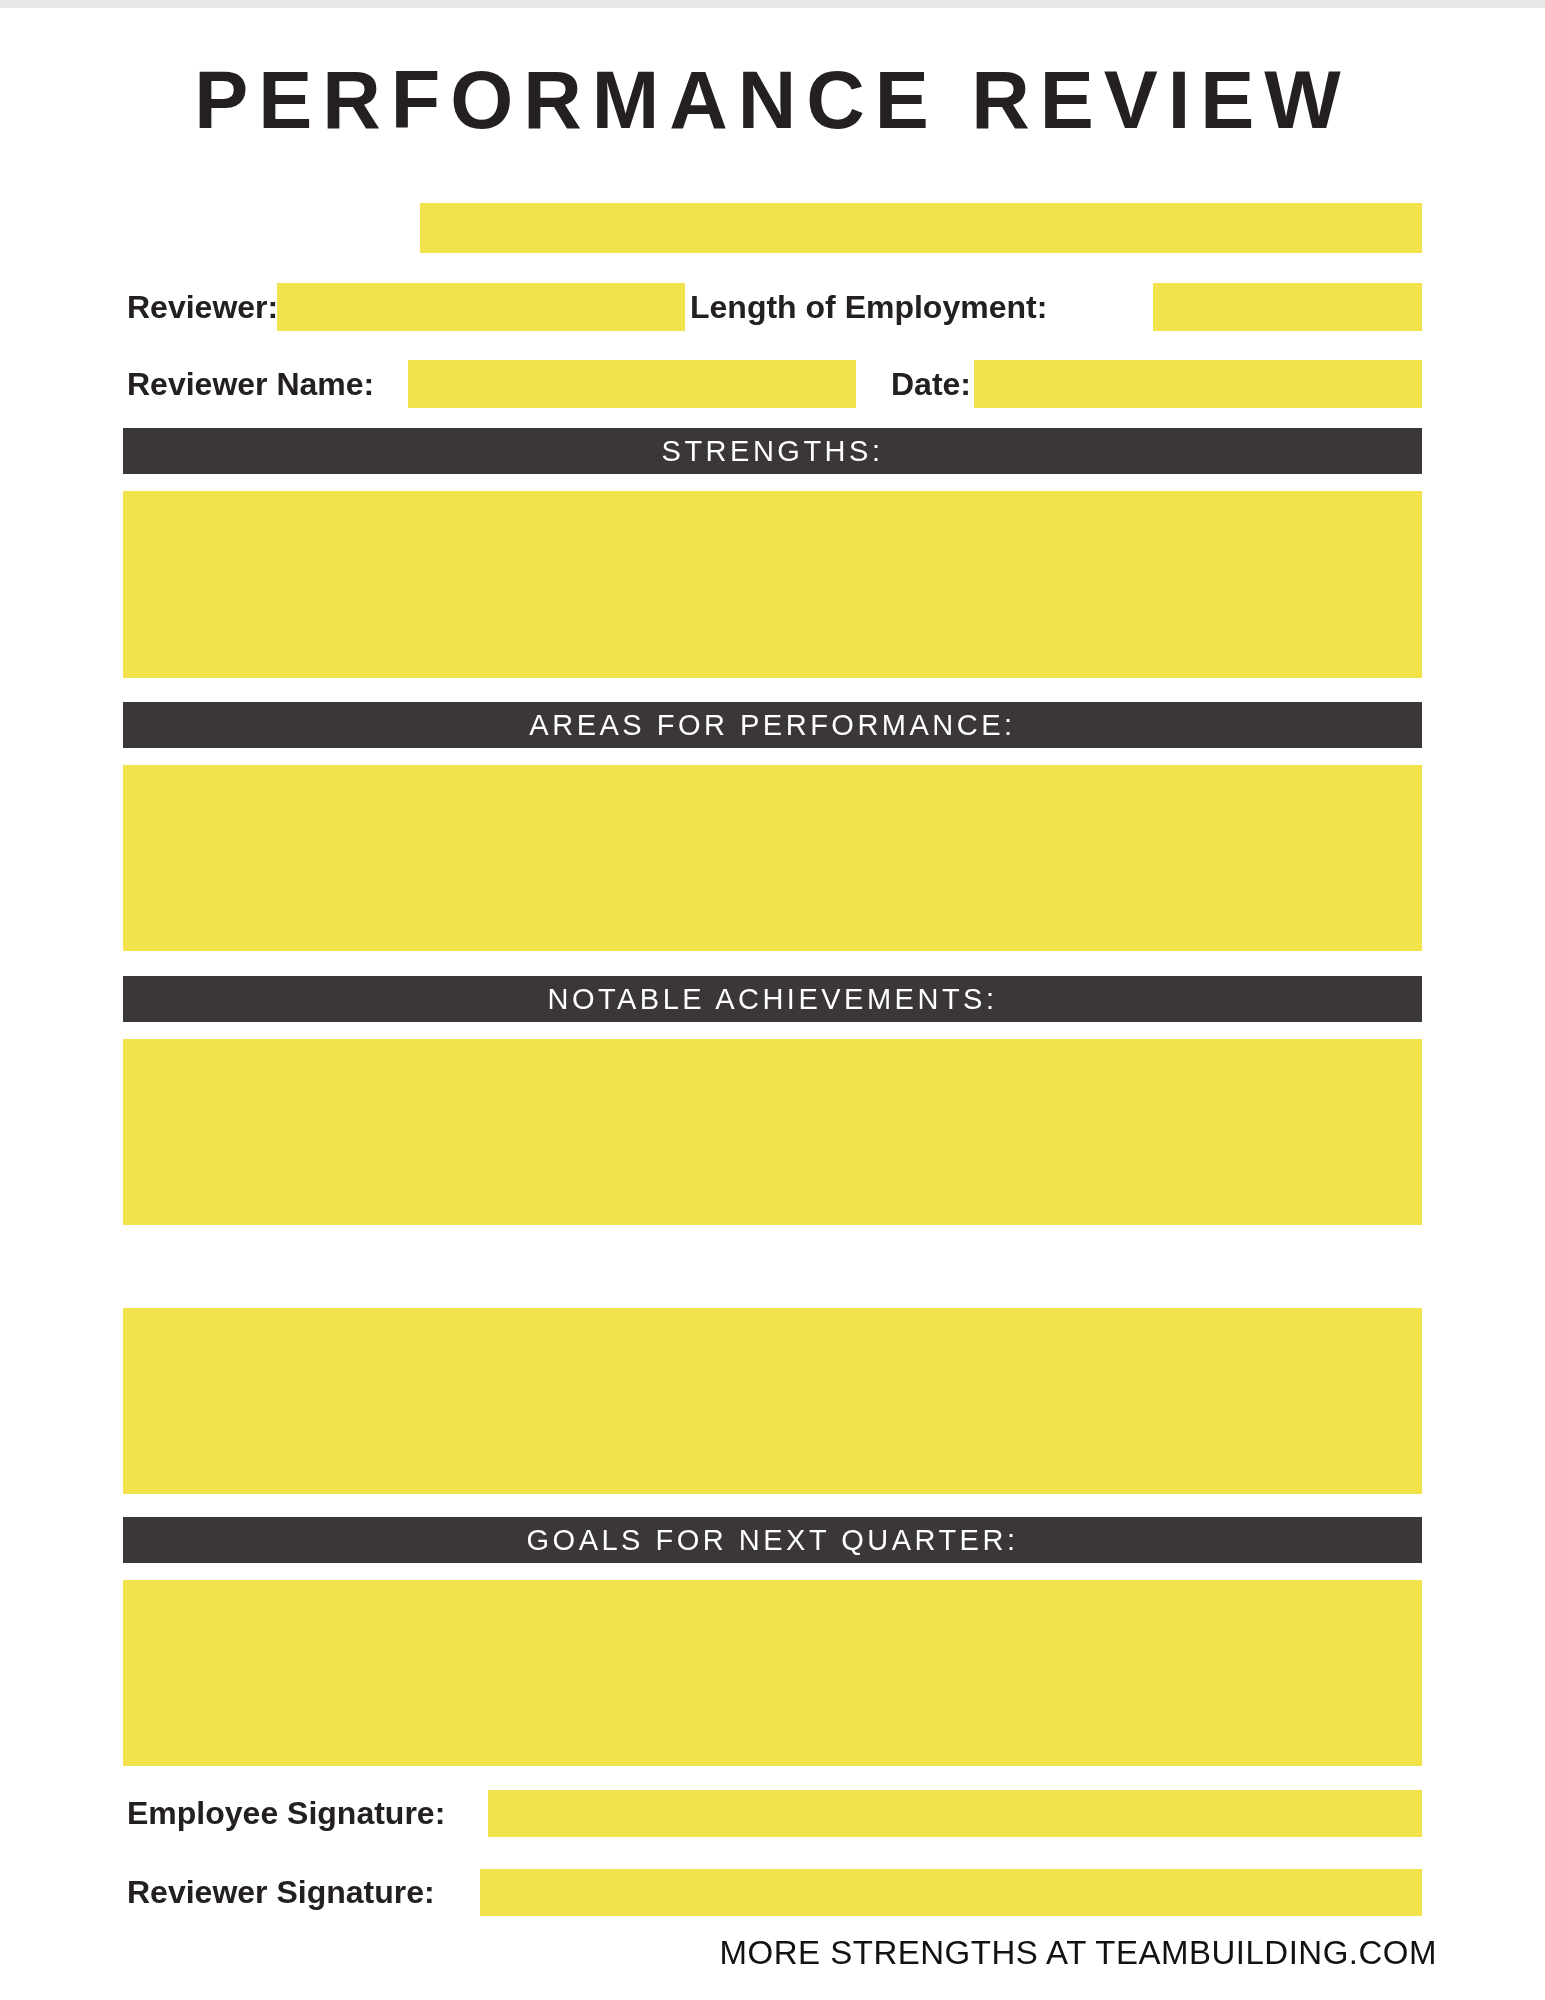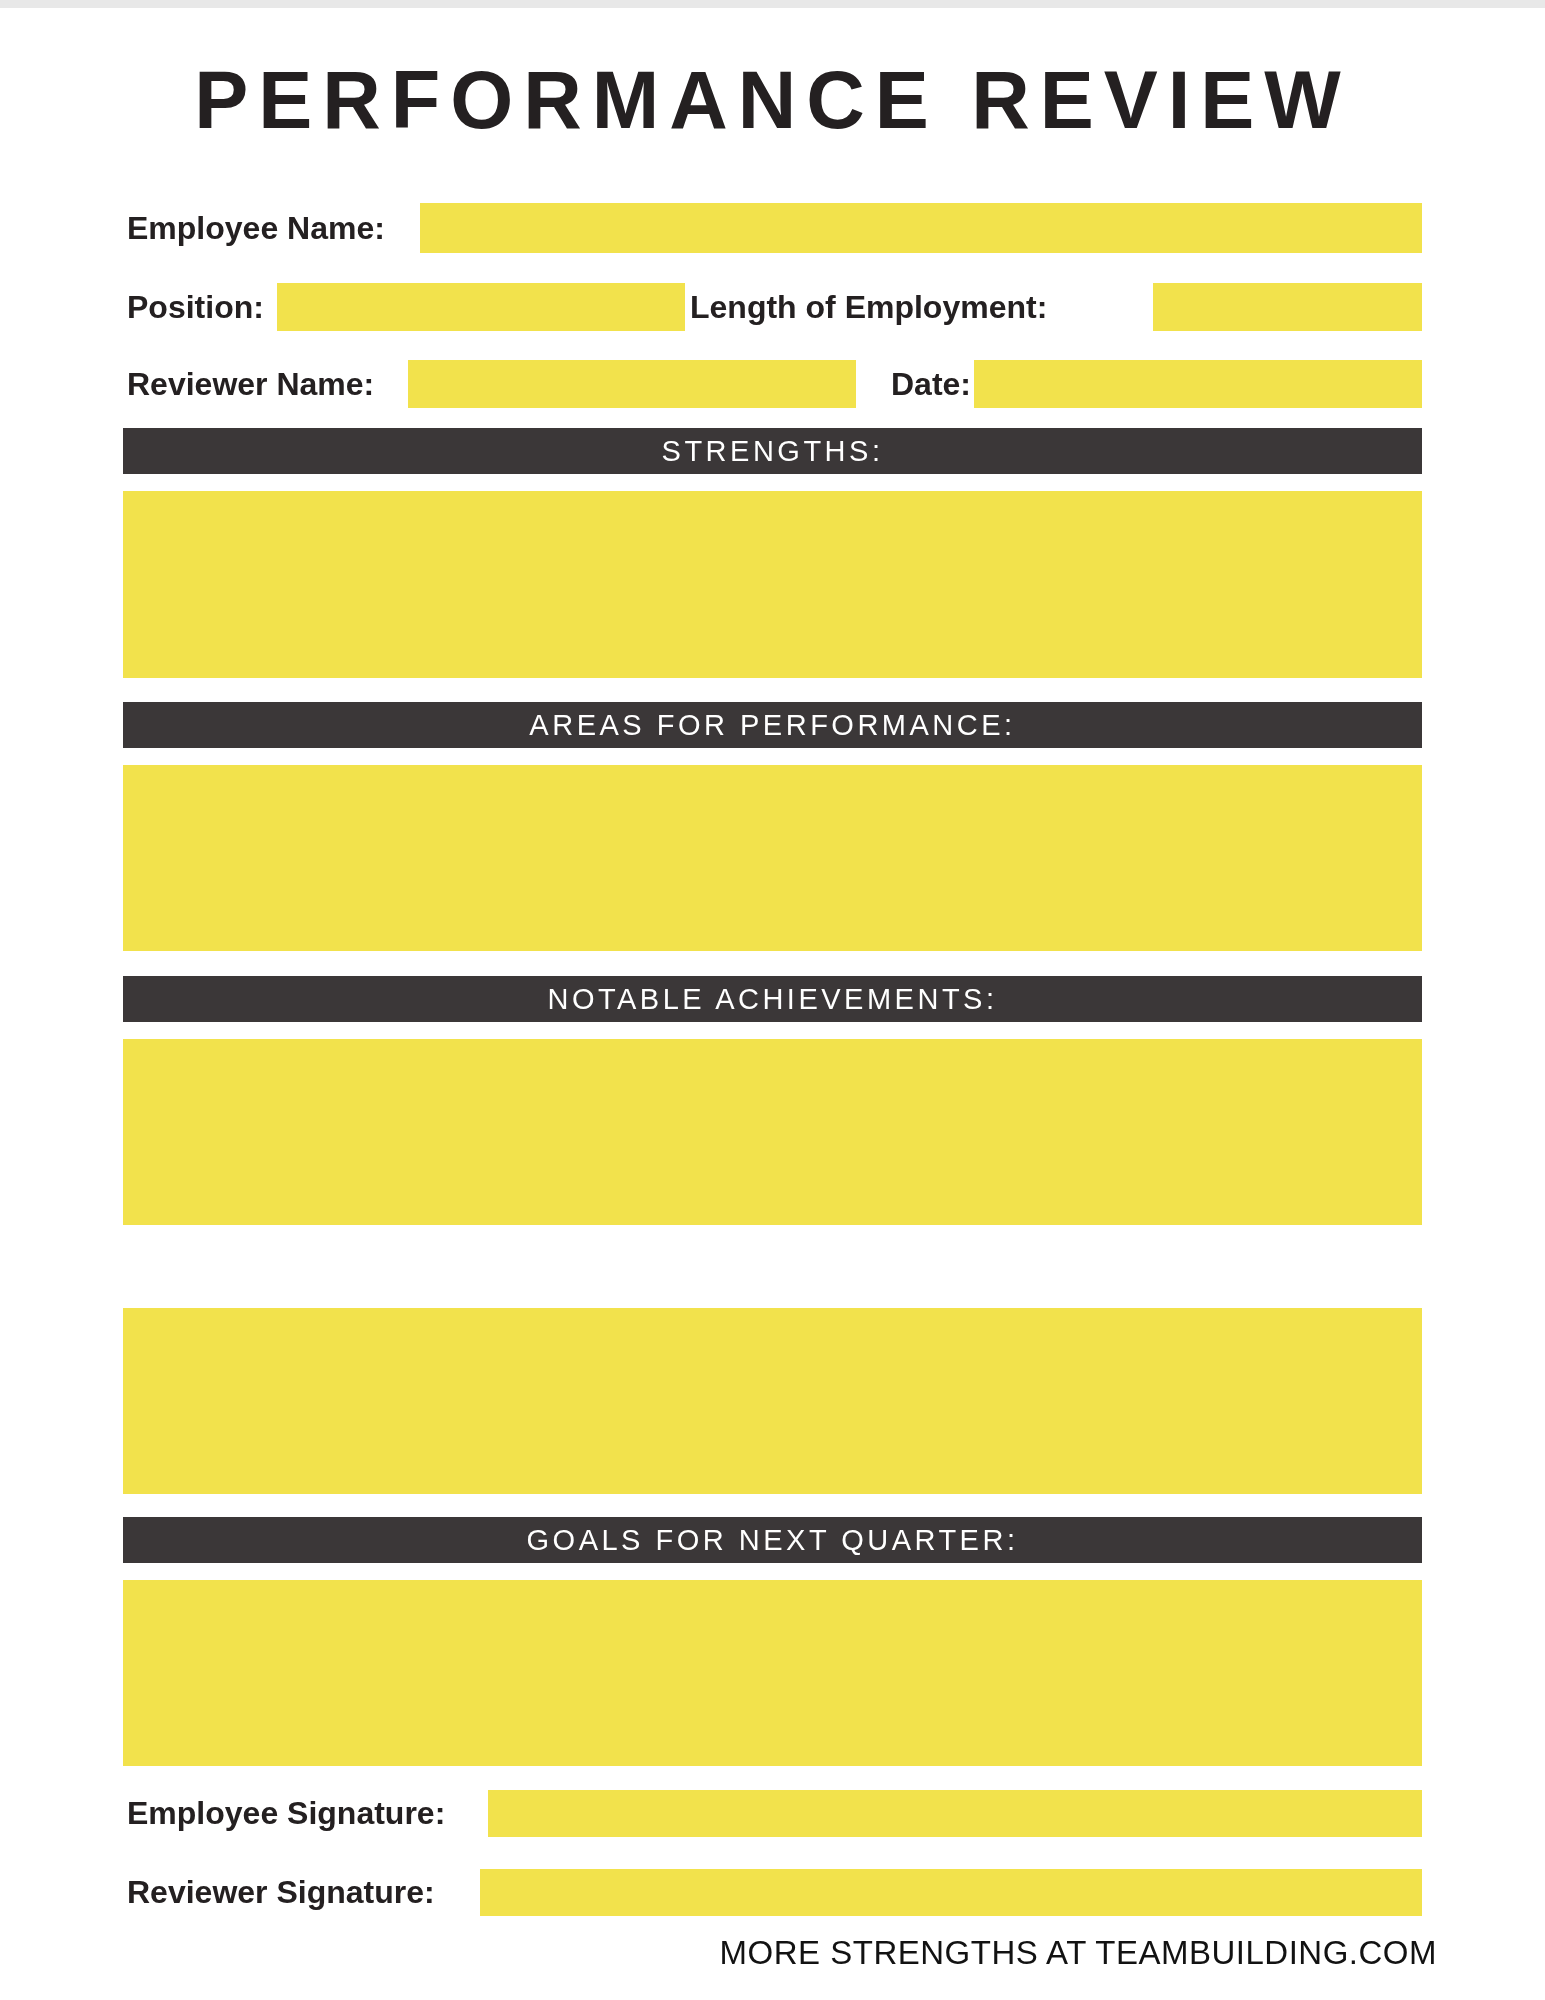--- a/index.html
+++ b/index.html
@@ -55,24 +55,23 @@
     white-space:nowrap;
   }
 </style>
 </head>
 <body>
 
 <div class="page">
 
   <div class="title">PERFORMANCE REVIEW</div>
 
-  <div class="lbl" style="left:127px;top:195px;line-height:50px">Employee Name:</div>
   <div class="field" style="left:420px;top:195px;width:1002px;height:50px"></div>
 
-  <div class="lbl" style="left:127px;top:275px;line-height:48px">Position:</div>
+  <div class="lbl" style="left:127px;top:275px;line-height:48px">Reviewer:</div>
   <div class="field" style="left:277px;top:275px;width:408px;height:48px"></div>
   <div class="lbl" style="left:690px;top:275px;line-height:48px">Length of Employment:</div>
   <div class="field" style="left:1153px;top:275px;width:269px;height:48px"></div>
 
   <div class="lbl" style="left:127px;top:352px;line-height:48px">Reviewer Name:</div>
   <div class="field" style="left:408px;top:352px;width:448px;height:48px"></div>
   <div class="lbl" style="left:891px;top:352px;line-height:48px">Date:</div>
   <div class="field" style="left:974px;top:352px;width:448px;height:48px"></div>
 
   <div class="bar" style="top:420px">STRENGTHS:</div>

